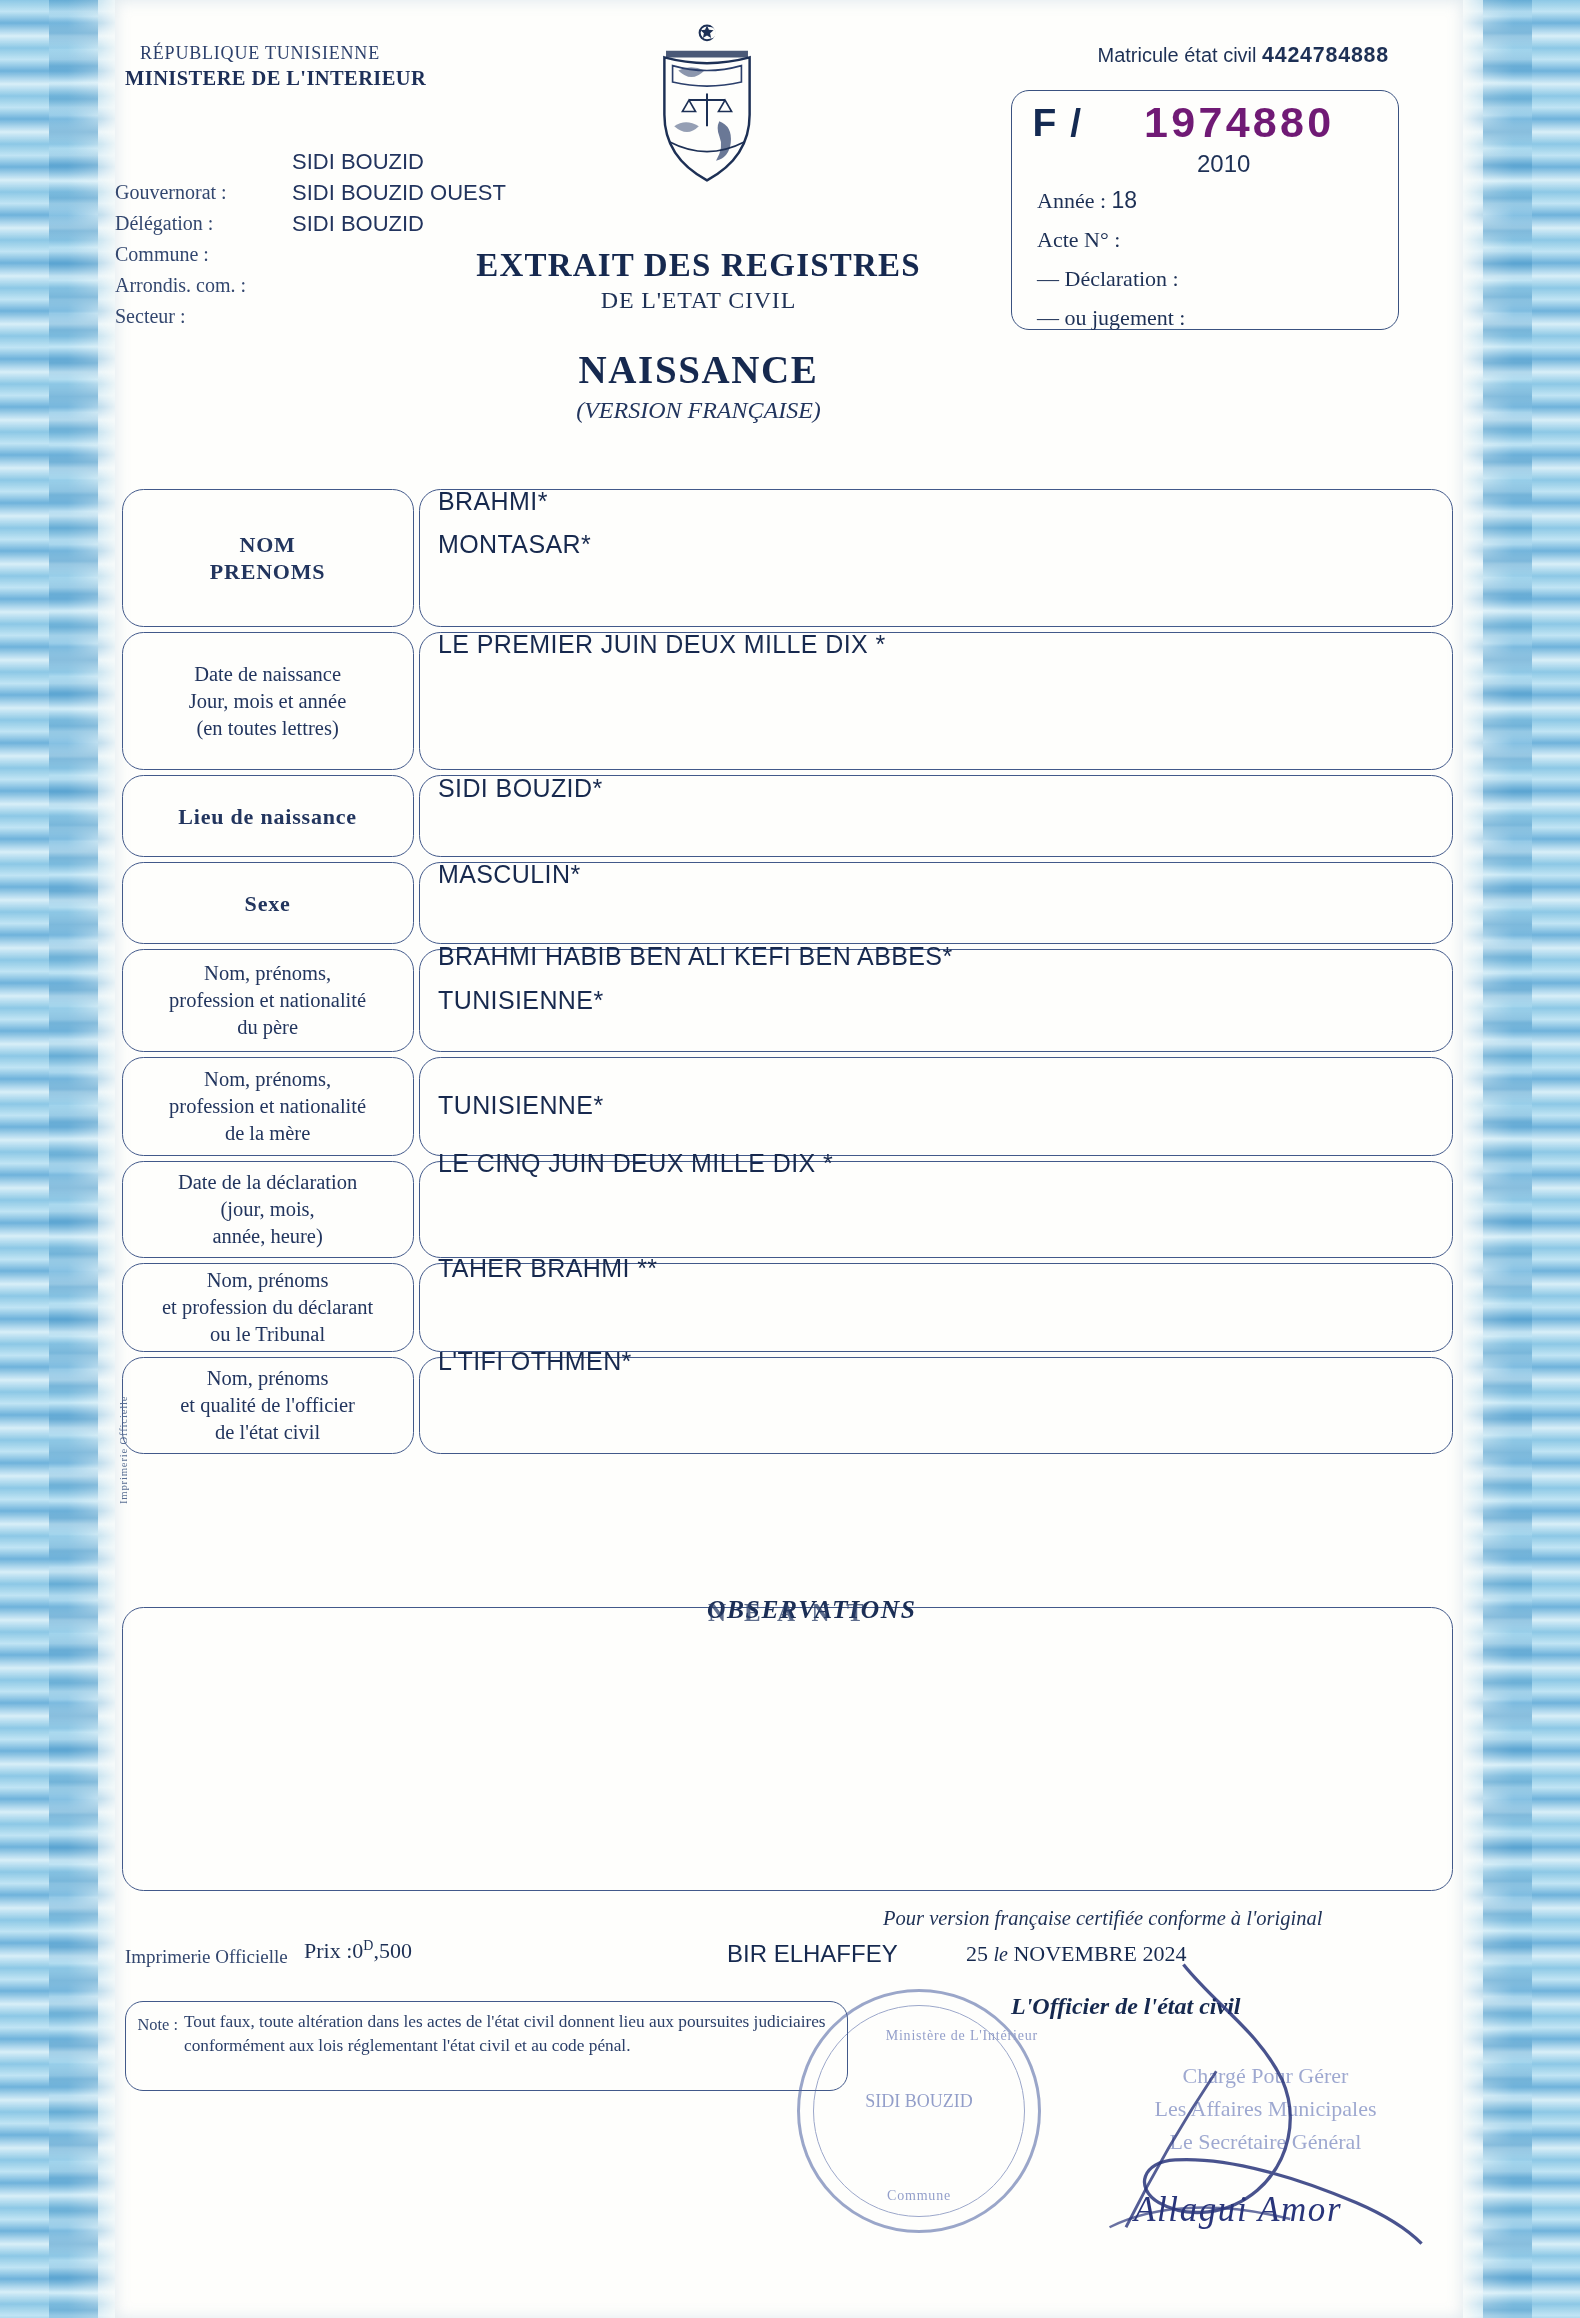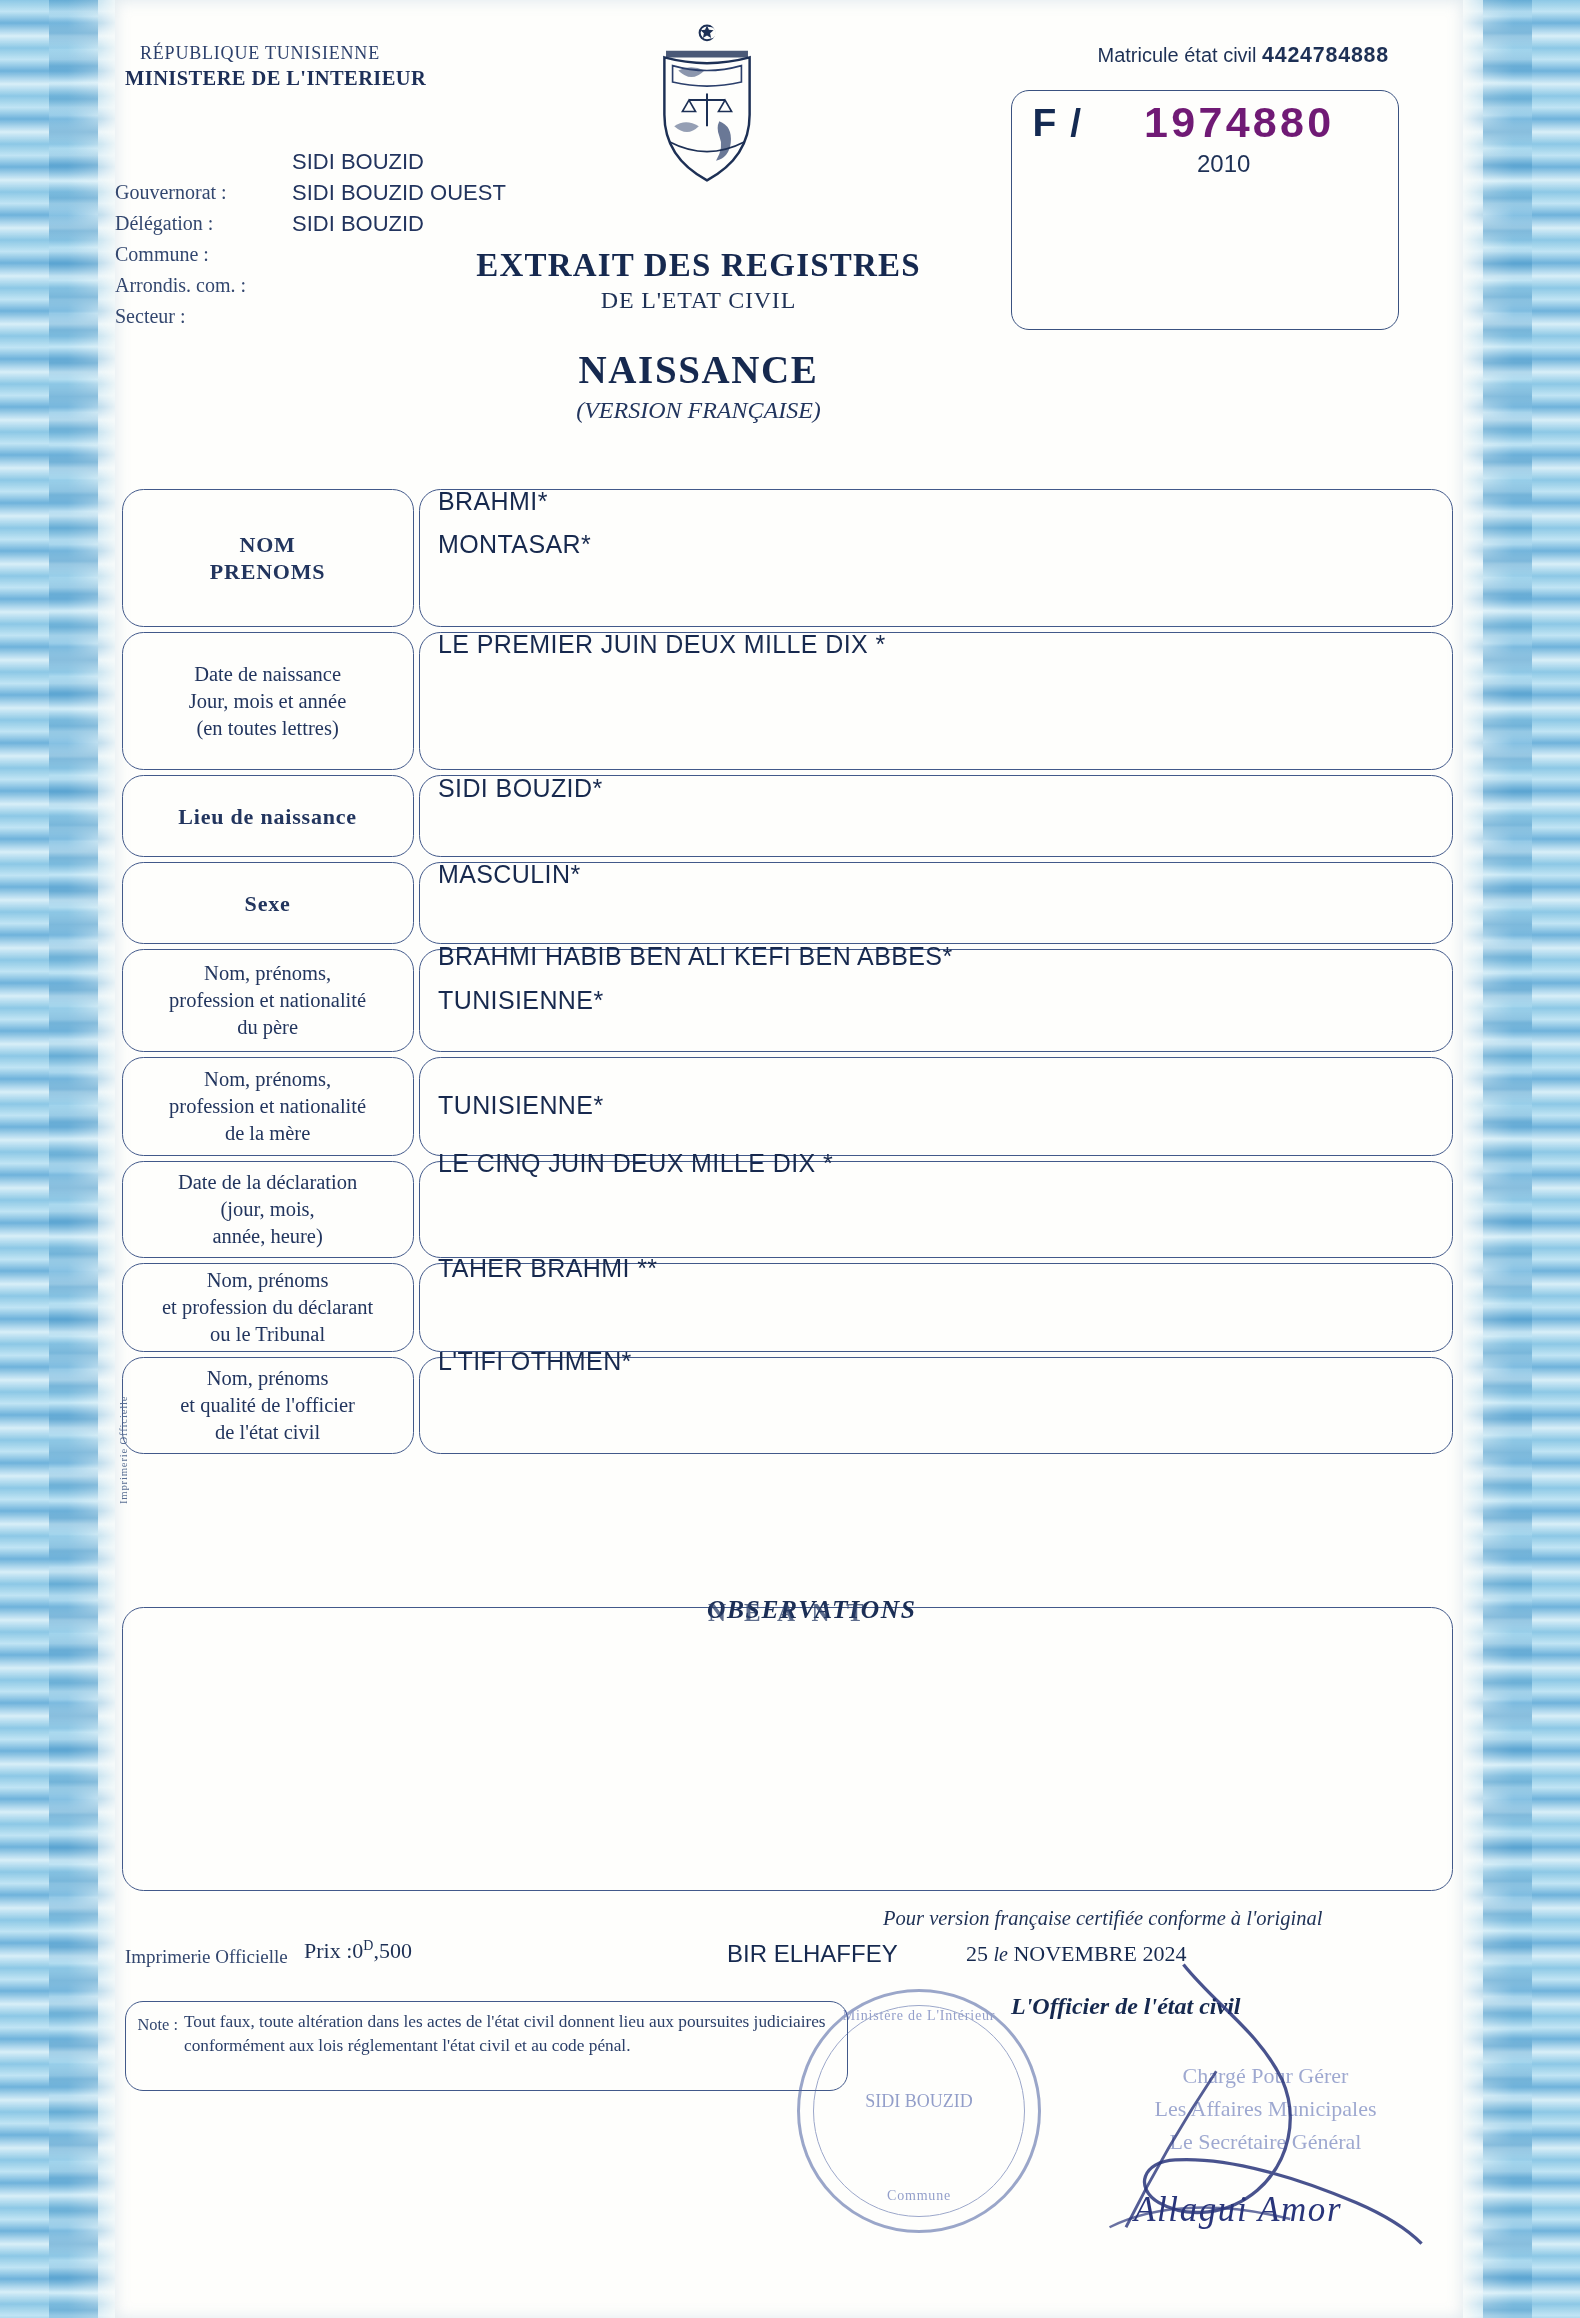--- a/index.html
+++ b/index.html
@@ -358,21 +358,21 @@
     border-radius: 50%;
   }
   .stamp-txt-top, .stamp-txt-bot {
     position: absolute;
     width: 100%;
     text-align: center;
     font-size: 14px;
     color: #3b50a0;
     letter-spacing: 0.8px;
   }
-  .stamp-txt-top { top: 16px; }
+  .stamp-txt-top { top: 36px; text-align: right; }
   .stamp-txt-bot { bottom: 26px; }
   .stamp-center {
     position: absolute;
     width: 100%;
     text-align: center;
     top: 99px;
     font-size: 18px;
     color: #3b50a0;
   }
   .sig-lines {
@@ -459,20 +459,29 @@
 
     <div class="matricule">
       <span>Matricule état civil</span>
       <b>4424784888</b>
     </div>
 
     <div class="numbox">
       <div class="num-f">F /</div>
       <div class="num-val">1974880</div>
       <div class="num-year">2010</div>
+      <div class="nb-lines">
+        <div>
+          <span>Année :</span>
+          <span class="val">18</span>
+        </div>
+        <div>Acte N° :</div>
+        <div>— Déclaration :</div>
+        <div>— ou jugement :</div>
+      </div>
     </div>
 
     <div class="rows">
 
       <div class="row" style="height:138px;">
         <div class="cell-label bold">
           <span style="white-space:pre-line">NOM
 PRENOMS</span>
         </div>
         <div class="cell-value">

